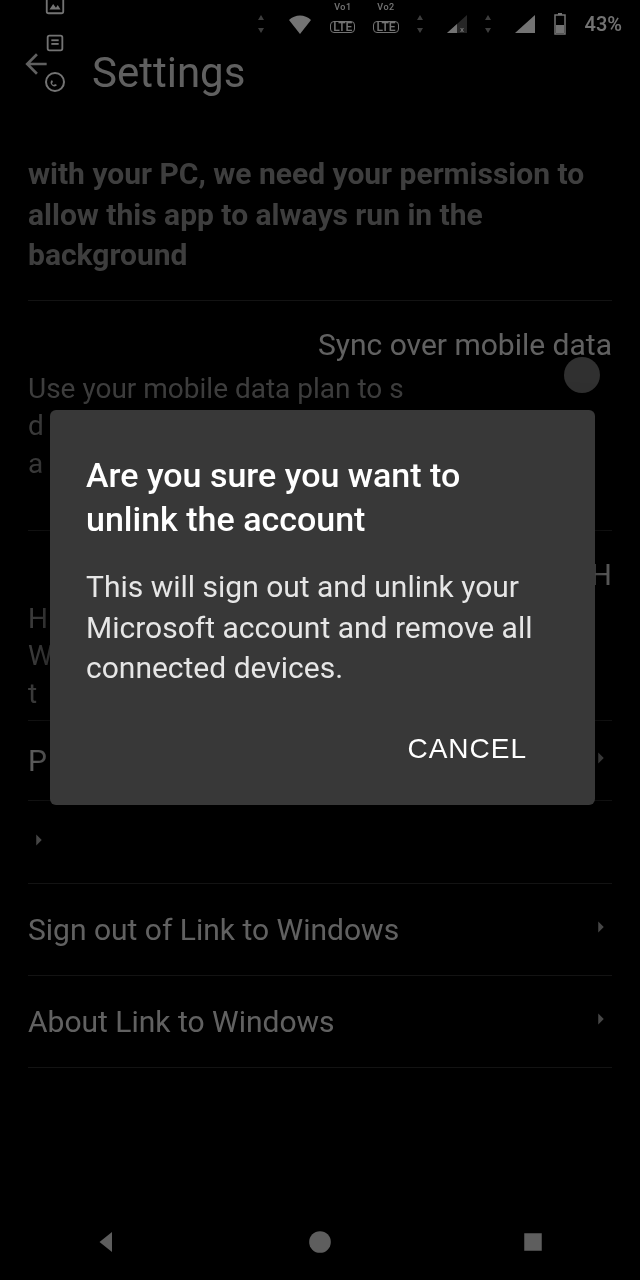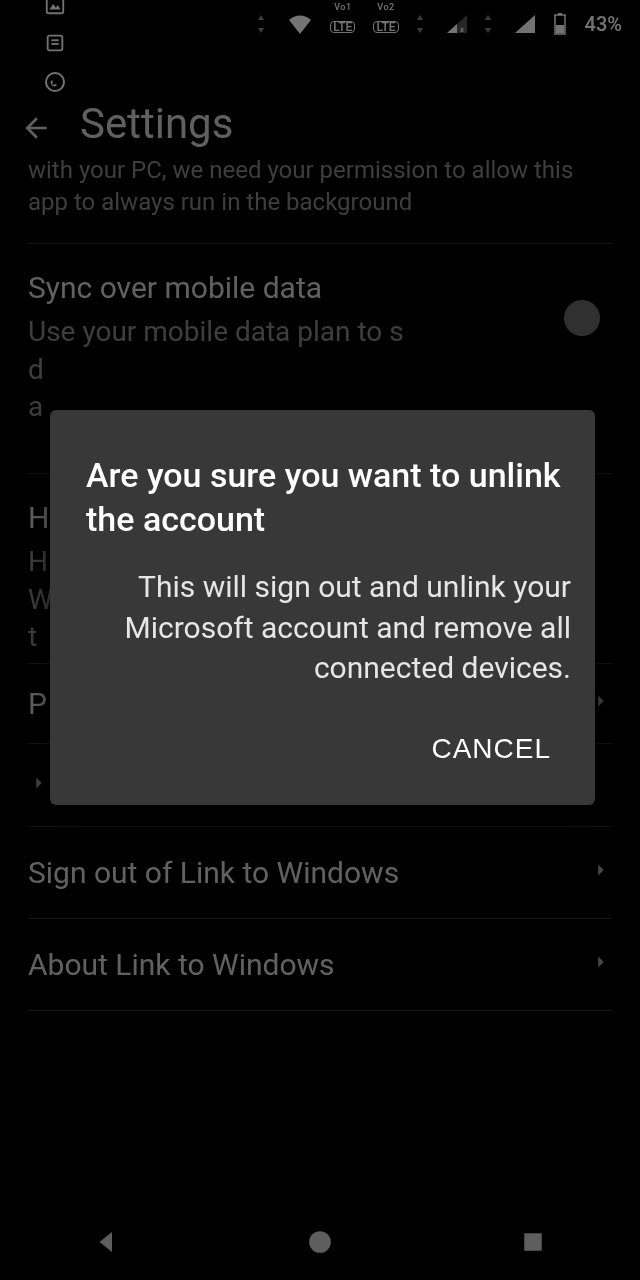--- a/index.html
+++ b/index.html
@@ -8,41 +8,41 @@
   
   .status-bar { height: 48px; display: flex; align-items: center; justify-content: space-between; padding: 0 18px; font-size: 20px; font-weight: 500; color: #fff; }
   .status-left { display: flex; align-items: center; gap: 16px; flex-direction: column; }
   .status-right { display: flex; align-items: center; gap: 18px; }
   .status-icon { display: inline-flex; }
   .lte-box { border: 1.5px solid #fff; border-radius: 4px; font-size: 12px; padding: 0 2px; line-height: 10px; display:inline-block; position:relative;}
   .lte-wrap { position:relative; display:inline-block; }
   .vo { font-size:9px; position:absolute; top:-10px; left:0; width:100%; text-align:center; letter-spacing:0.5px;}
   
   
-  .app-header { height: 100px; display: flex; align-items: flex-end; padding: 0 20px; gap: 28px; }
+  .app-header { height: 100px; display: flex; align-items: flex-start; padding: 0 20px; gap: 40px; }
   .back-arrow svg { width: 32px; height: 32px; }
   .app-title { font-size: 42px; font-weight: 400; color: #d6d6d6; }
 
   
   .dim-layer { position: absolute; inset: 0; background: rgba(0,0,0,0.55); z-index: 5; pointer-events: none;}
   
   
   .content { padding: 0 28px; color: #bdbdbd; }
   .item { padding: 24px 0; border-bottom: 1px solid #2b2b2b; position: relative; }
-  .item-title { font-size: 30px; color: #d8d8d8; margin-bottom: 6px; line-height: 1.3;}
+  .item-title { font-size: 30px; color: #d8d8d8; margin-bottom: 6px; line-height: 1.3; text-align: right;}
   .item-sub { font-size: 28px; color: #8a8a8a; line-height: 1.35;}
-  .frag-top .item-sub { font-size: 24px; }
+  .frag-top .item-sub { font-size: 30px; font-weight: bold; }
   .row { display:flex; align-items:center; justify-content:space-between; padding: 28px 0; border-bottom:1px solid #2b2b2b;}
   .row-title { font-size: 30px; color:#d8d8d8; }
   .chevron svg{ width:22px; height:22px; fill:#9e9e9e;}
   
   
-  .dialog { position: absolute; left: 50px; right: 45px; top: 410px; background: #383838; border-radius: 6px; padding: 44px 24px 26px 36px; z-index: 10; box-shadow: 0 8px 30px rgba(0,0,0,0.6);}
+  .dialog { position: absolute; left: 50px; right: 45px; top: 410px; background: #383838; border-radius: 6px; padding: 44px 48px 26px 36px; z-index: 10; box-shadow: 0 8px 30px rgba(0,0,0,0.6);}
   .dialog-title { font-size: 34px; font-weight: 500; color: #fff; line-height: 1.28; margin-bottom: 26px;}
-  .dialog-body { font-size: 30px; color: #e6e6e6; line-height: 1.35; margin-bottom: 30px; text-align: right;}
+  .dialog-body { font-size: 30px; color: #e6e6e6; line-height: 1.35; margin-bottom: 30px;}
   .dialog-actions { display:flex; justify-content:flex-end; gap: 8px; align-items:center;}
   .dlg-btn { font-size: 28px; font-weight: 500; color:#fff; letter-spacing:1px; padding: 14px 20px; background:transparent; border:none; cursor:pointer;}
   .dlg-btn.highlight { border: 4px solid #b63ccf; padding: 10px 18px;}
   
   
   .navbar { position:absolute; bottom:0; left:0; right:0; height:72px; display:flex; align-items:center; justify-content:space-around; }
   .nav-btn svg { width:30px; height:30px; fill:#d0d0d0;}
   .nav-btn.circle svg{width:26px;height:26px;}
   
   .toggle-knob{ position:absolute; right:12px; top:56px; width:36px; height:36px; border-radius:50%; background:#6a6a6a;}

